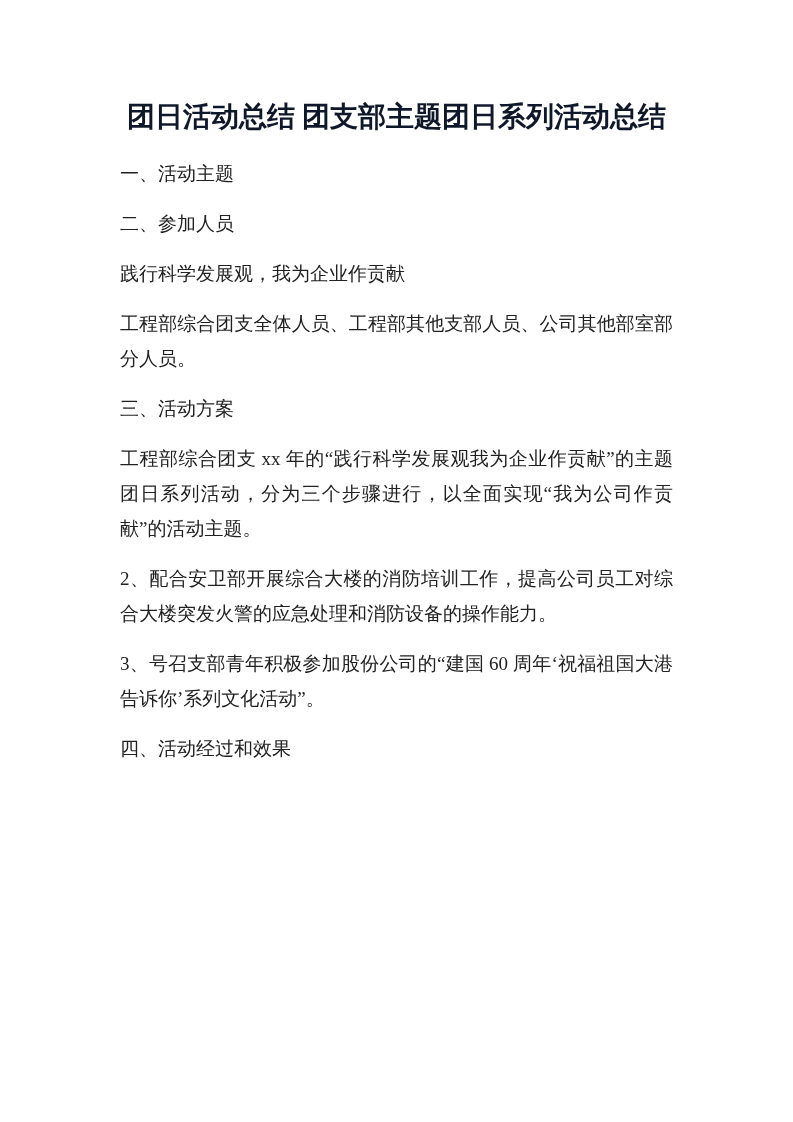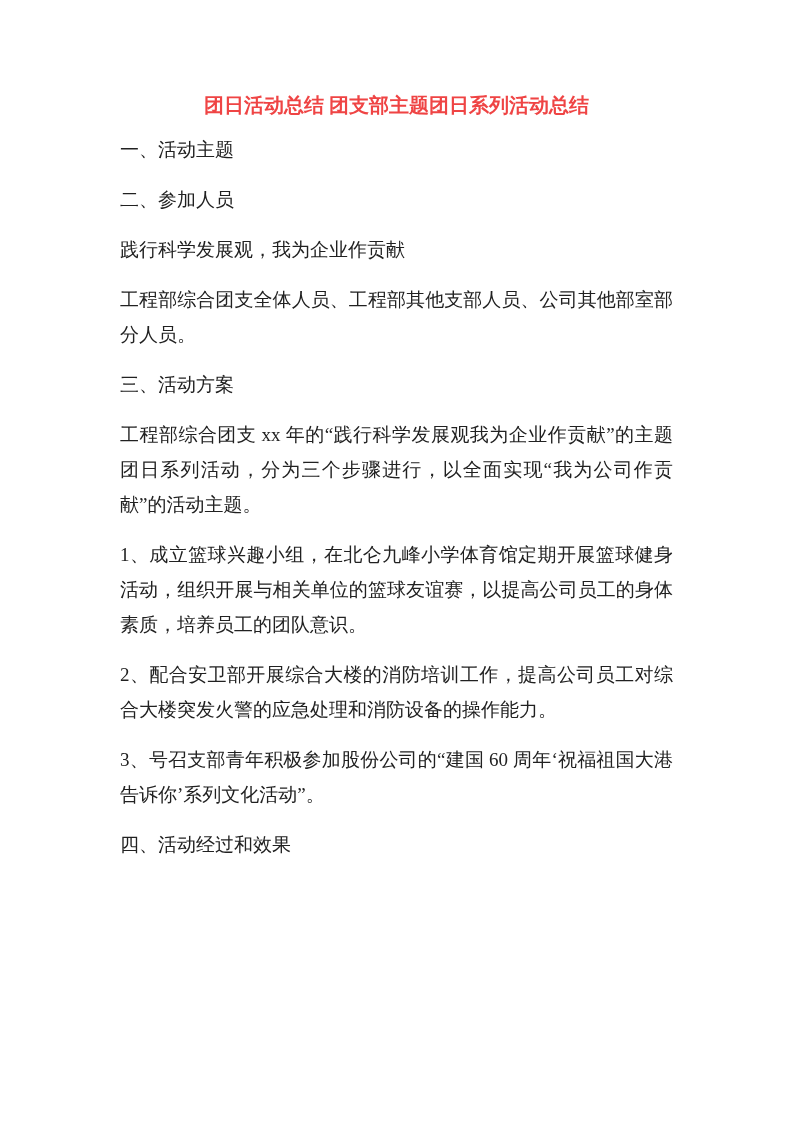--- a/index.html
+++ b/index.html
@@ -12,25 +12,25 @@
     width: 793px;
     height: 1122px;
     background: #ffffff;
     overflow: hidden;
     font-family: "Liberation Serif", "DejaVu Serif", serif;
     color: #212121;
     box-sizing: border-box;
   }
   .doc-title {
     margin: 86px 110px 8px 110px;
-    font-size: 20px;
+    font-size: 28px;
     font-weight: bold;
-    line-height: 38px;
+    line-height: 62px;
     text-align: center;
-    color: #ef4444;
+    color: #0f172a;
     word-break: break-word;
   }
   .doc-body {
     margin: 4px 120px;
   }
   .para {
     margin: 0 0 15px 0;
     font-size: 19px;
     line-height: 35px;
     text-align: justify;
@@ -45,18 +45,17 @@
 <div class="page">
   <h1 class="doc-title">团日活动总结 团支部主题团日系列活动总结</h1>
 
   <div class="doc-body">
     <p class="para">一、活动主题</p>
     <p class="para">二、参加人员</p>
     <p class="para">践行科学发展观，我为企业作贡献</p>
     <p class="para">工程部综合团支全体人员、工程部其他支部人员、公司其他部室部分人员。</p>
     <p class="para">三、活动方案</p>
     <p class="para">工程部综合团支 xx 年的“践行科学发展观我为企业作贡献”的主题团日系列活动，分为三个步骤进行，以全面实现“我为公司作贡献”的活动主题。</p>
-    <p class="para">1、成立篮球兴趣小组，在北仑九峰小学体育馆定期开展篮球健身活动，组织开展与相关单位的篮球友谊赛，以提高公司员工的身体素质，培养员工的团队意识。</p>
     <p class="para">2、配合安卫部开展综合大楼的消防培训工作，提高公司员工对综合大楼突发火警的应急处理和消防设备的操作能力。</p>
     <p class="para">3、号召支部青年积极参加股份公司的“建国 60 周年‘祝福祖国大港告诉你’系列文化活动”。</p>
     <p class="para">四、活动经过和效果</p>
   </div>
 </div>
 
 </body></html>

